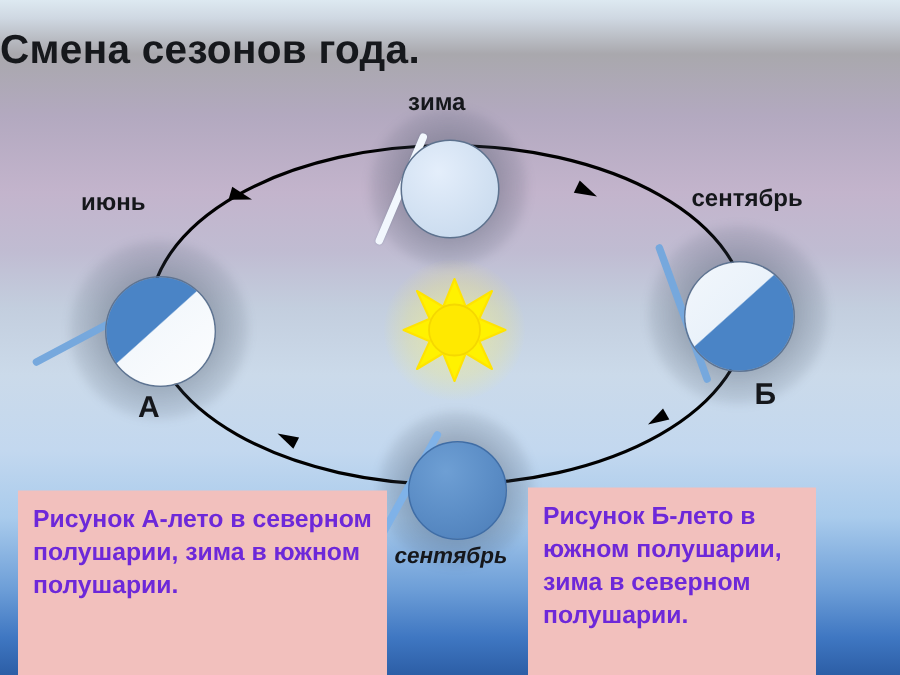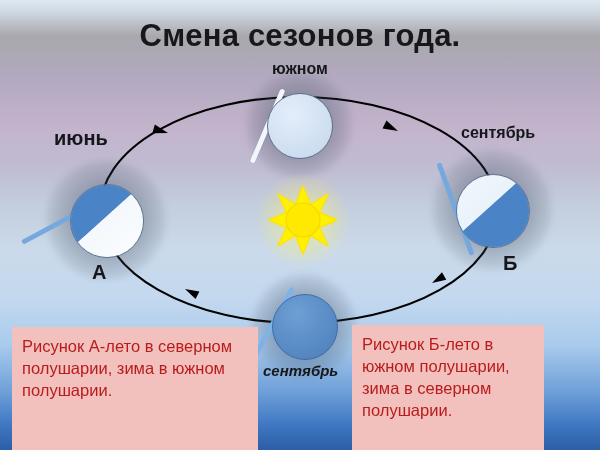--- a/index.html
+++ b/index.html
@@ -29,22 +29,22 @@
         #3f77c2 425px,
         #2c5ea6 450px);
   }
 
   
   #title {
     position: absolute;
     left: 0;
     top: 18px;
     width: 600px;
-    text-align: center;
-    font-size: 31px;
+    text-align: left;
+    font-size: 27px;
     font-weight: bold;
     color: #16181c;
     letter-spacing: 0.2px;
   }
 
   
   #orbit-layer {
     position: absolute;
     left: 0;
     top: 0;
@@ -53,21 +53,21 @@
   }
 
   
   .lbl {
     position: absolute;
     font-weight: bold;
     color: #15171b;
     white-space: nowrap;
   }
   #lbl-mart   { left: 272px; top: 60px;  font-size: 16px; }
-  #lbl-iyun   { left: 54px;  top: 127px; font-size: 20px; }
+  #lbl-iyun   { left: 54px;  top: 127px; font-size: 16px; }
   #lbl-dekabr { left: 461px; top: 124px; font-size: 16px; }
   #lbl-sent   { left: 263px; top: 362px; font-size: 15px; font-style: italic; }
   #lbl-a      { left: 92px;  top: 261px; font-size: 20px; }
   #lbl-b      { left: 503px; top: 252px; font-size: 20px; }
 
   
   .planet {
     position: absolute;
     border-radius: 50%;
   }
@@ -148,22 +148,22 @@
     position: absolute; left: -12px; top: -12px; width: 94px; height: 94px;
     border-radius: 50%;
     background: radial-gradient(circle, rgba(255,248,120,0.55) 0%, rgba(255,240,90,0.22) 48%, rgba(255,240,90,0) 72%);
   }
   #sun-star { position: absolute; left: 0; top: 0; }
 
   
   .caption {
     position: absolute;
     background: #f2c0bd;
-    color: #b91c1c;
-    font-weight: normal;
+    color: #6d28d9;
+    font-weight: bold;
     font-size: 16.5px;
     line-height: 22px;
     padding: 8px 9px 10px 10px;
     box-sizing: border-box;
   }
   #caption-a { left: 12px;  top: 327px; width: 246px; height: 123px; }
   #caption-b { left: 352px; top: 325px; width: 192px; height: 125px; }
 </style>
 </head>
 <body>
@@ -206,21 +206,21 @@
   <div class="planet" id="planet-sent"></div>
 
   <div id="sun-wrap">
     <div id="sun-glow"></div>
     <svg id="sun-star" width="70" height="70" viewBox="0 0 70 70" xmlns="http://www.w3.org/2000/svg">
       <polygon points="35,1 42.5,19.5 60,9 51.5,27.5 69,35 51.5,42.5 60,61 42.5,50.5 35,69 27.5,50.5 10,61 18.5,42.5 1,35 18.5,27.5 10,9 27.5,19.5" fill="#fff200" stroke="#ffe400" stroke-width="1.4" stroke-linejoin="round"></polygon>
       <circle cx="35" cy="35" r="17" fill="#ffe900" stroke="#f5d800" stroke-width="1.2"></circle>
     </svg>
   </div>
 
-  <div class="lbl" id="lbl-mart">южном</div>
+  <div class="lbl" id="lbl-mart">зима</div>
   <div class="lbl" id="lbl-iyun">июнь</div>
   <div class="lbl" id="lbl-sent">сентябрь</div>
   <div class="lbl" id="lbl-dekabr">сентябрь</div>
   <div class="lbl" id="lbl-a">А</div>
   <div class="lbl" id="lbl-b">Б</div>
 
   <div class="caption" id="caption-a">Рисунок А-лето в северном полушарии, зима в южном полушарии.</div>
   <div class="caption" id="caption-b">Рисунок Б-лето в южном полушарии, зима в северном полушарии.</div>
 
 </div>

